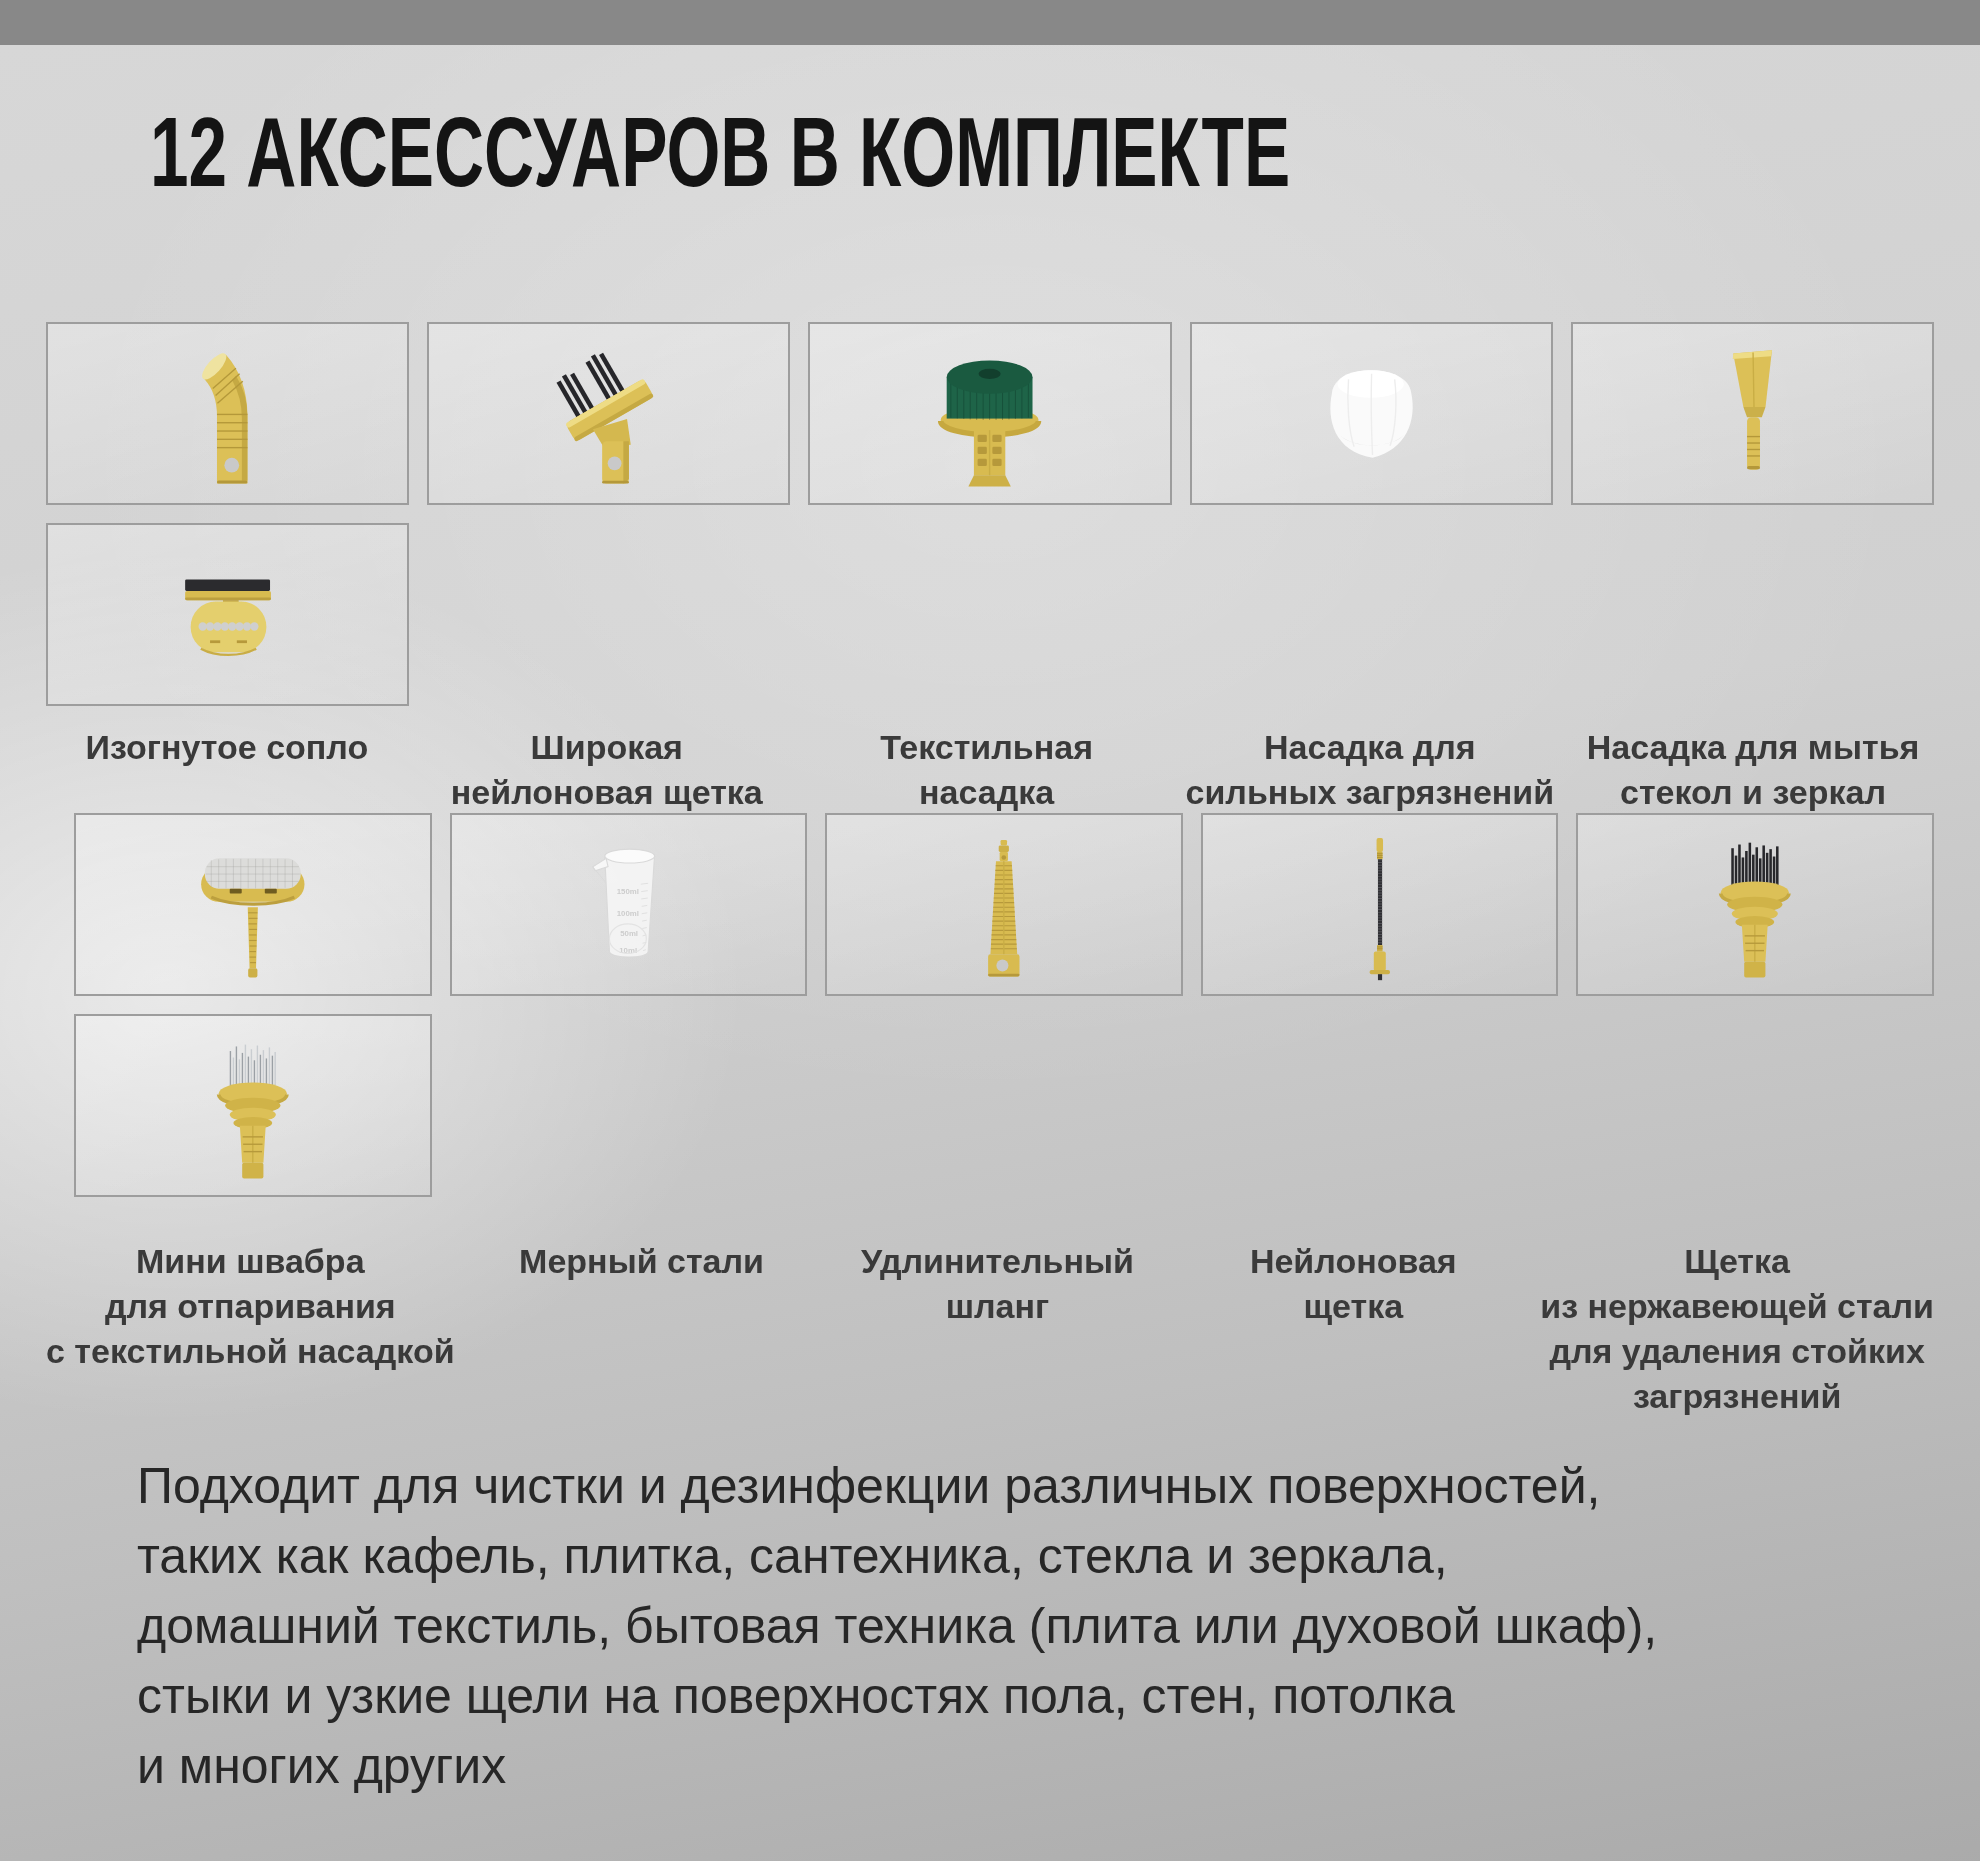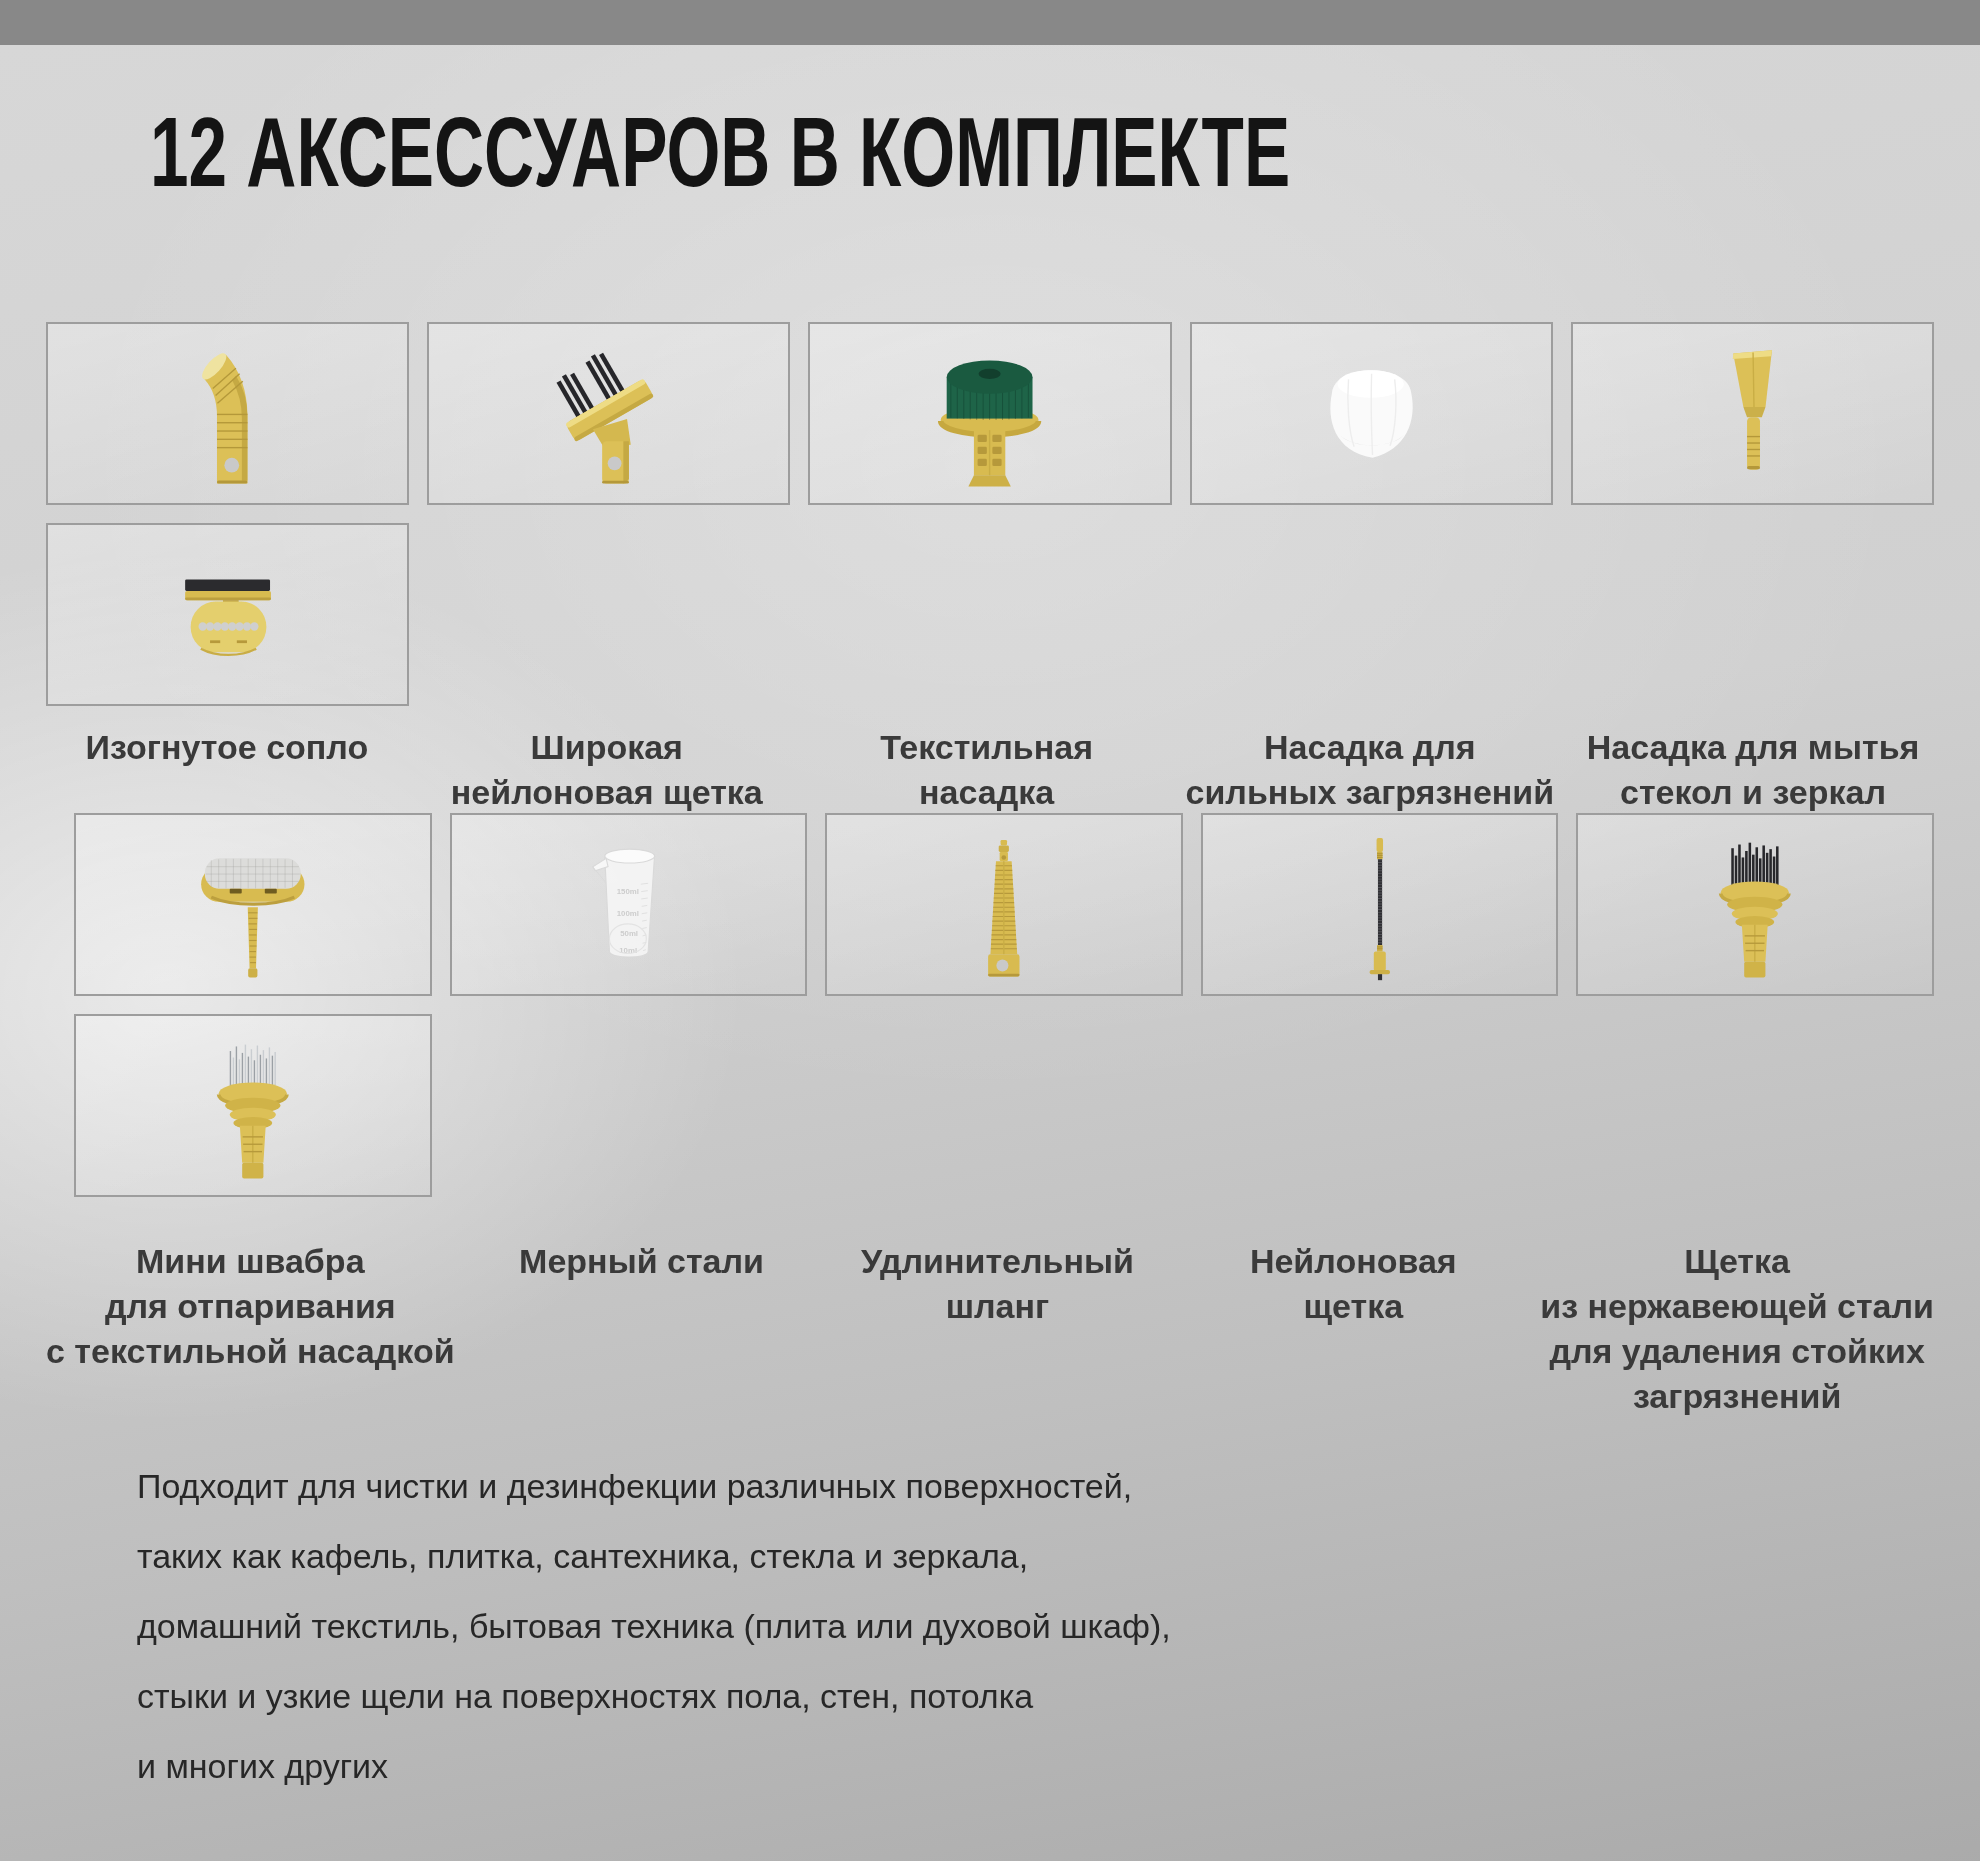--- a/index.html
+++ b/index.html
@@ -29,21 +29,21 @@
     background:linear-gradient(165deg, rgba(255,255,255,0.30), rgba(255,255,255,0.03));
     display:flex;align-items:center;justify-content:center;overflow:hidden;
   }
   .card svg{width:100%;height:100%;display:block;}
   .captions{text-align:center;}
   .captions.row1{top:680px;}
   .captions.row2{top:1194px;}
   .caption{font-size:34px;line-height:45px;color:#3a3a3a;white-space:pre;}
   .description{
     position:absolute;left:137px;top:1406px;
-    font-size:34px;line-height:70px;color:#272727;white-space:pre;
+    font-size:50px;line-height:70px;color:#272727;white-space:pre;
   }
   .cup-label{font-family:"Liberation Sans",sans-serif;font-size:17px;fill:#cdcdcd;}
 </style>
 </head>
 <body>
 
 <div class="page">
 
   <div class="title">12 АКСЕССУАРОВ В КОМПЛЕКТЕ</div>
 

